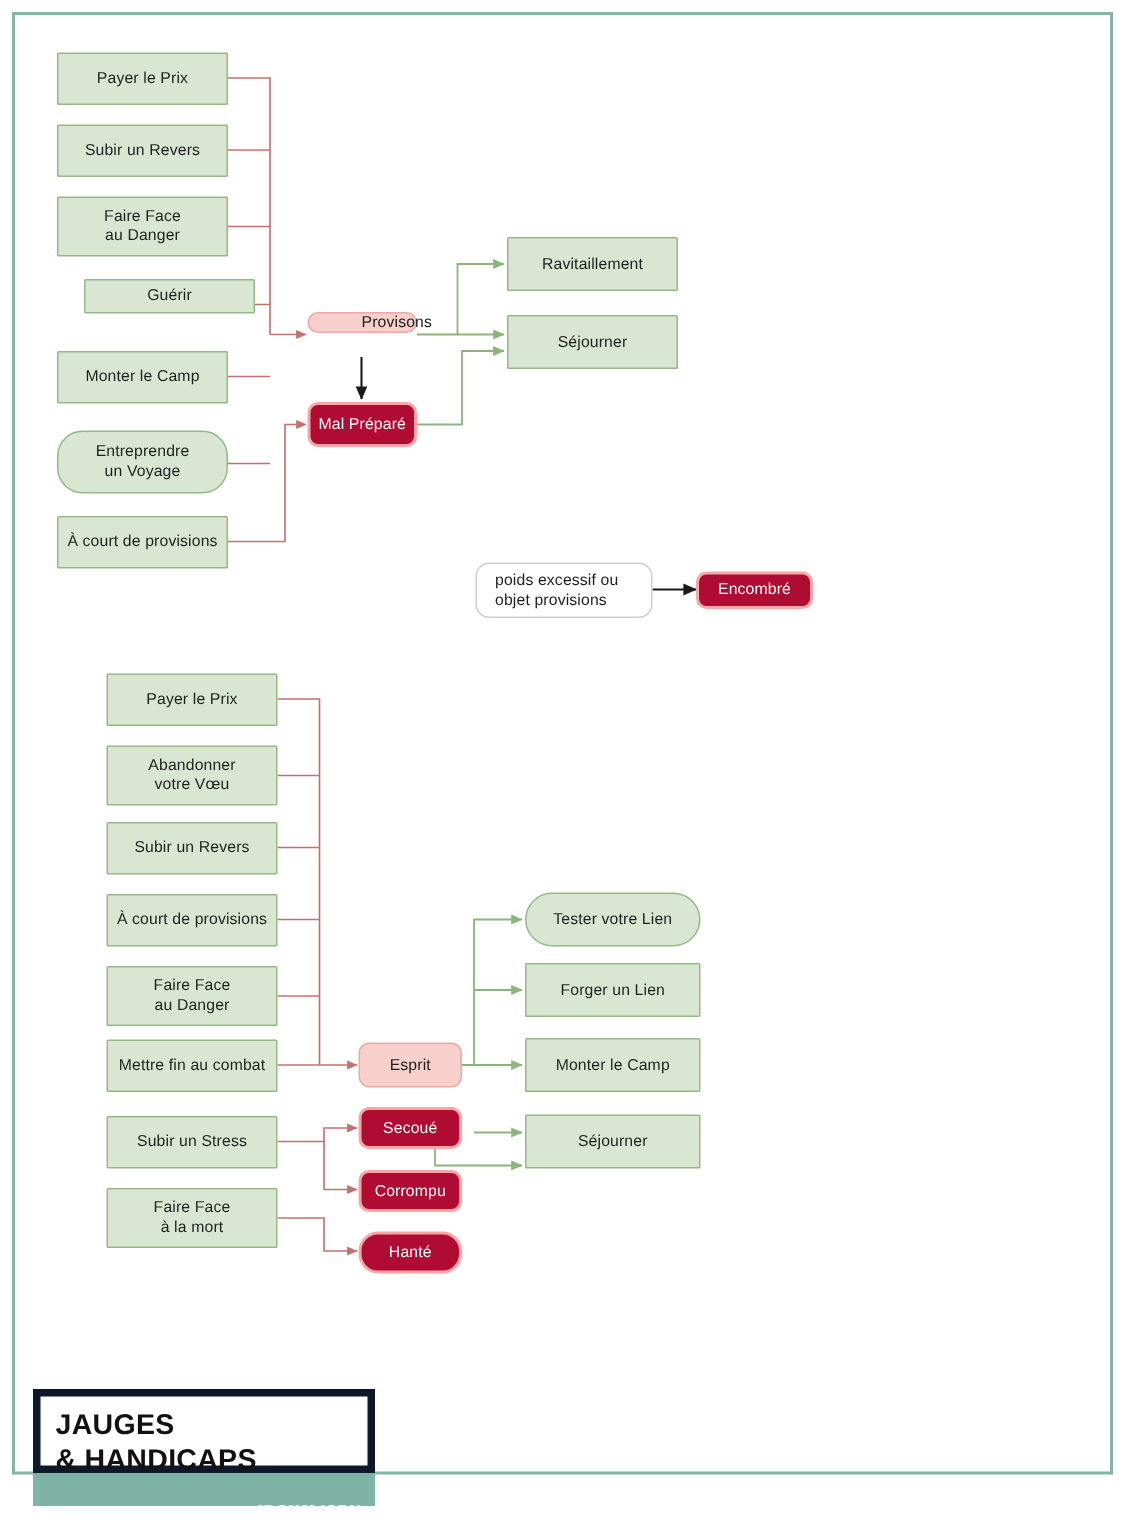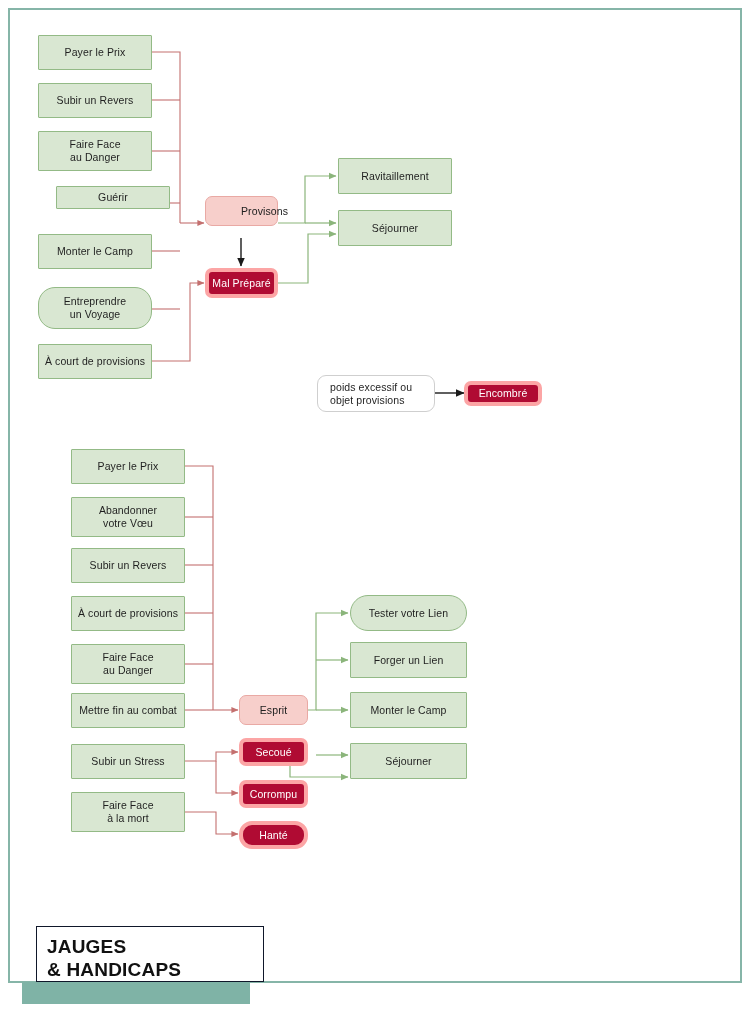--- a/index.html
+++ b/index.html
@@ -40,38 +40,38 @@
     border-radius:1px;
   }
   .node.pink{
     background:#f7cfcb;
     border:1.5px solid #e9a9a4;
     border-radius:7px;
     color:#202020;
   }
   .node.dark{
     background:#b00b33;
-    border:4px solid #fca5a5;
+    border:2px solid #fca5a5;
     border-radius:7px;
     color:#ffffff;
   }
   .node.note{
     background:#ffffff;
     border:1px solid #cfcfcf;
     border-radius:9px;
     color:#1f1f1f;
     text-align:left;
     justify-content:flex-start;
     padding-left:12px;
   }
 
   
   .title-card{
-    position:absolute;left:36px;top:926px;width:228px;height:56px;
-    background:#ffffff;border:1px solid #0f172a;box-sizing:border-box;
+    position:absolute;left:22px;top:926px;width:228px;height:56px;
+    background:#ffffff;border:5px solid #0f172a;box-sizing:border-box;
     padding:8px 0 0 10px;
   }
   .title-card .t{
     font-size:19px;font-weight:bold;color:#111111;line-height:23px;
     letter-spacing:.2px;
   }
   .title-bar{
     position:absolute;left:22px;top:982px;width:228px;height:22px;
     background:#7fb3a6;
     box-sizing:border-box;
@@ -163,21 +163,21 @@
   <div class="node green" style="left:38px;top:35px;width:114px;height:35px;">Payer le Prix</div>
   <div class="node green" style="left:38px;top:83px;width:114px;height:35px;">Subir un Revers</div>
   <div class="node green" style="left:38px;top:131px;width:114px;height:40px;">Faire Face
 au Danger</div>
   <div class="node green" style="left:56px;top:186px;width:114px;height:23px;">Guérir</div>
   <div class="node green" style="left:38px;top:234px;width:114px;height:35px;">Monter le Camp</div>
   <div class="node green" style="left:38px;top:287px;width:114px;height:42px;border-radius:17px;">Entreprendre
 un Voyage</div>
   <div class="node green" style="left:38px;top:344px;width:114px;height:35px;">À court de provisions</div>
 
-  <div class="node pink" style="left:205px;top:196px;width:73px;height:30px;padding-left:46px;">Provisons</div>
+  <div class="node pink" style="left:205px;top:208px;width:73px;height:14px;padding-left:46px;">Provisons</div>
   <div class="node dark" style="left:205px;top:268px;width:73px;height:30px;">Mal Préparé</div>
 
   <div class="node green" style="left:338px;top:158px;width:114px;height:36px;">Ravitaillement</div>
   <div class="node green" style="left:338px;top:210px;width:114px;height:36px;">Séjourner</div>
 
   <div class="node note" style="left:317px;top:375px;width:118px;height:37px;">poids excessif ou
 objet provisions</div>
   <div class="node dark" style="left:464px;top:381px;width:78px;height:25px;">Encombré</div>
 
   <div class="node green" style="left:71px;top:449px;width:114px;height:35px;">Payer le Prix</div>

